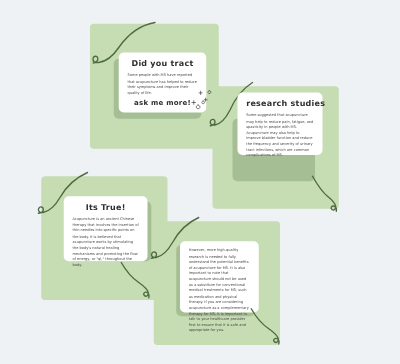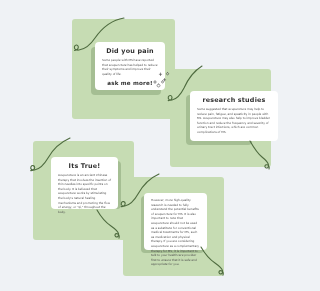--- a/index.html
+++ b/index.html
@@ -93,21 +93,21 @@
   #panel-1 { left: 72px;  top: 19px;  width: 103px; height: 100px; }
   #sq-1    { left: 66px;  top: 16px;  width: 60px;  height: 50px; }
   #shadow-1{ left: 91px;  top: 47px;  width: 70px;  height: 48px; }
   #card-1  { left: 95px;  top: 42px;  width: 70px;  height: 48px; }
   #sparkles-1 { left: 151px; top: 68px; width: 22px; height: 20px; }
 
   
   #panel-2 { left: 170px; top: 69px;  width: 101px; height: 98px; }
   #sq-2    { left: 166px; top: 65px;  width: 60px;  height: 48px; }
   #shadow-2{ left: 186px; top: 95px;  width: 66px;  height: 50px; }
-  #card-2  { left: 190px; top: 91px;  width: 88px;  height: 50px; }
+  #card-2  { left: 190px; top: 74px;  width: 68px;  height: 50px; }
   #sq-2b   { left: 248px; top: 140px; width: 46px;  height: 42px; }
 
   
   #panel-3 { left: 33px;  top: 141px; width: 101px; height: 99px; }
   #sq-3    { left: 28px;  top: 137px; width: 60px;  height: 48px; }
   #shadow-3{ left: 54px;  top: 161px; width: 67px;  height: 48px; }
   #card-3  { left: 51px;  top: 157px; width: 67px;  height: 52px; }
   #sq-3b   { left: 96px;  top: 208px; width: 48px;  height: 42px; }
 
   
@@ -121,21 +121,21 @@
 <body>
 
 <div id="canvas">
 
   <div class="panel" id="panel-1"></div>
   <svg class="squiggle" id="sq-1" viewBox="0 0 60 50">
     <path d="M58 2 C46 4 36 12 29 22 C25 28 20 33 13 34 C10 34.5 8 33 8.4 30.8 C8.8 28.6 11.6 28.4 12.2 30.3 C12.8 32.3 11 34.2 8.6 34.4"></path>
   </svg>
   <div class="card-shadow" id="shadow-1"></div>
   <div class="card" id="card-1">
-    <div class="card-title">Did you pain</div>
+    <div class="card-title">Did you tract</div>
     <div class="card-body">Some people with MS have reported that acupuncture has helped to reduce their symptoms and improve their quality of life.</div>
     <div class="card-cta">ask me more!</div>
   </div>
   <svg class="sparkles" id="sparkles-1" viewBox="0 0 22 20">
     <path d="M4 12.5 L4 15.5 M2.6 14 L5.4 14"></path>
     <path d="M9.5 5 L9.5 7.6 M8.3 6.3 L10.7 6.3"></path>
     <path d="M13.5 10.5 L13.5 13 M12.4 11.8 L14.7 11.8"></path>
     <path d="M7.5 16 a1.5 1.5 0 1 0 0.05 0"></path>
     <path d="M16.5 4.5 a1.2 1.2 0 1 0 0.05 0"></path>
     <path d="M11.5 12.8 a1.1 1.1 0 1 0 0.05 0"></path>

